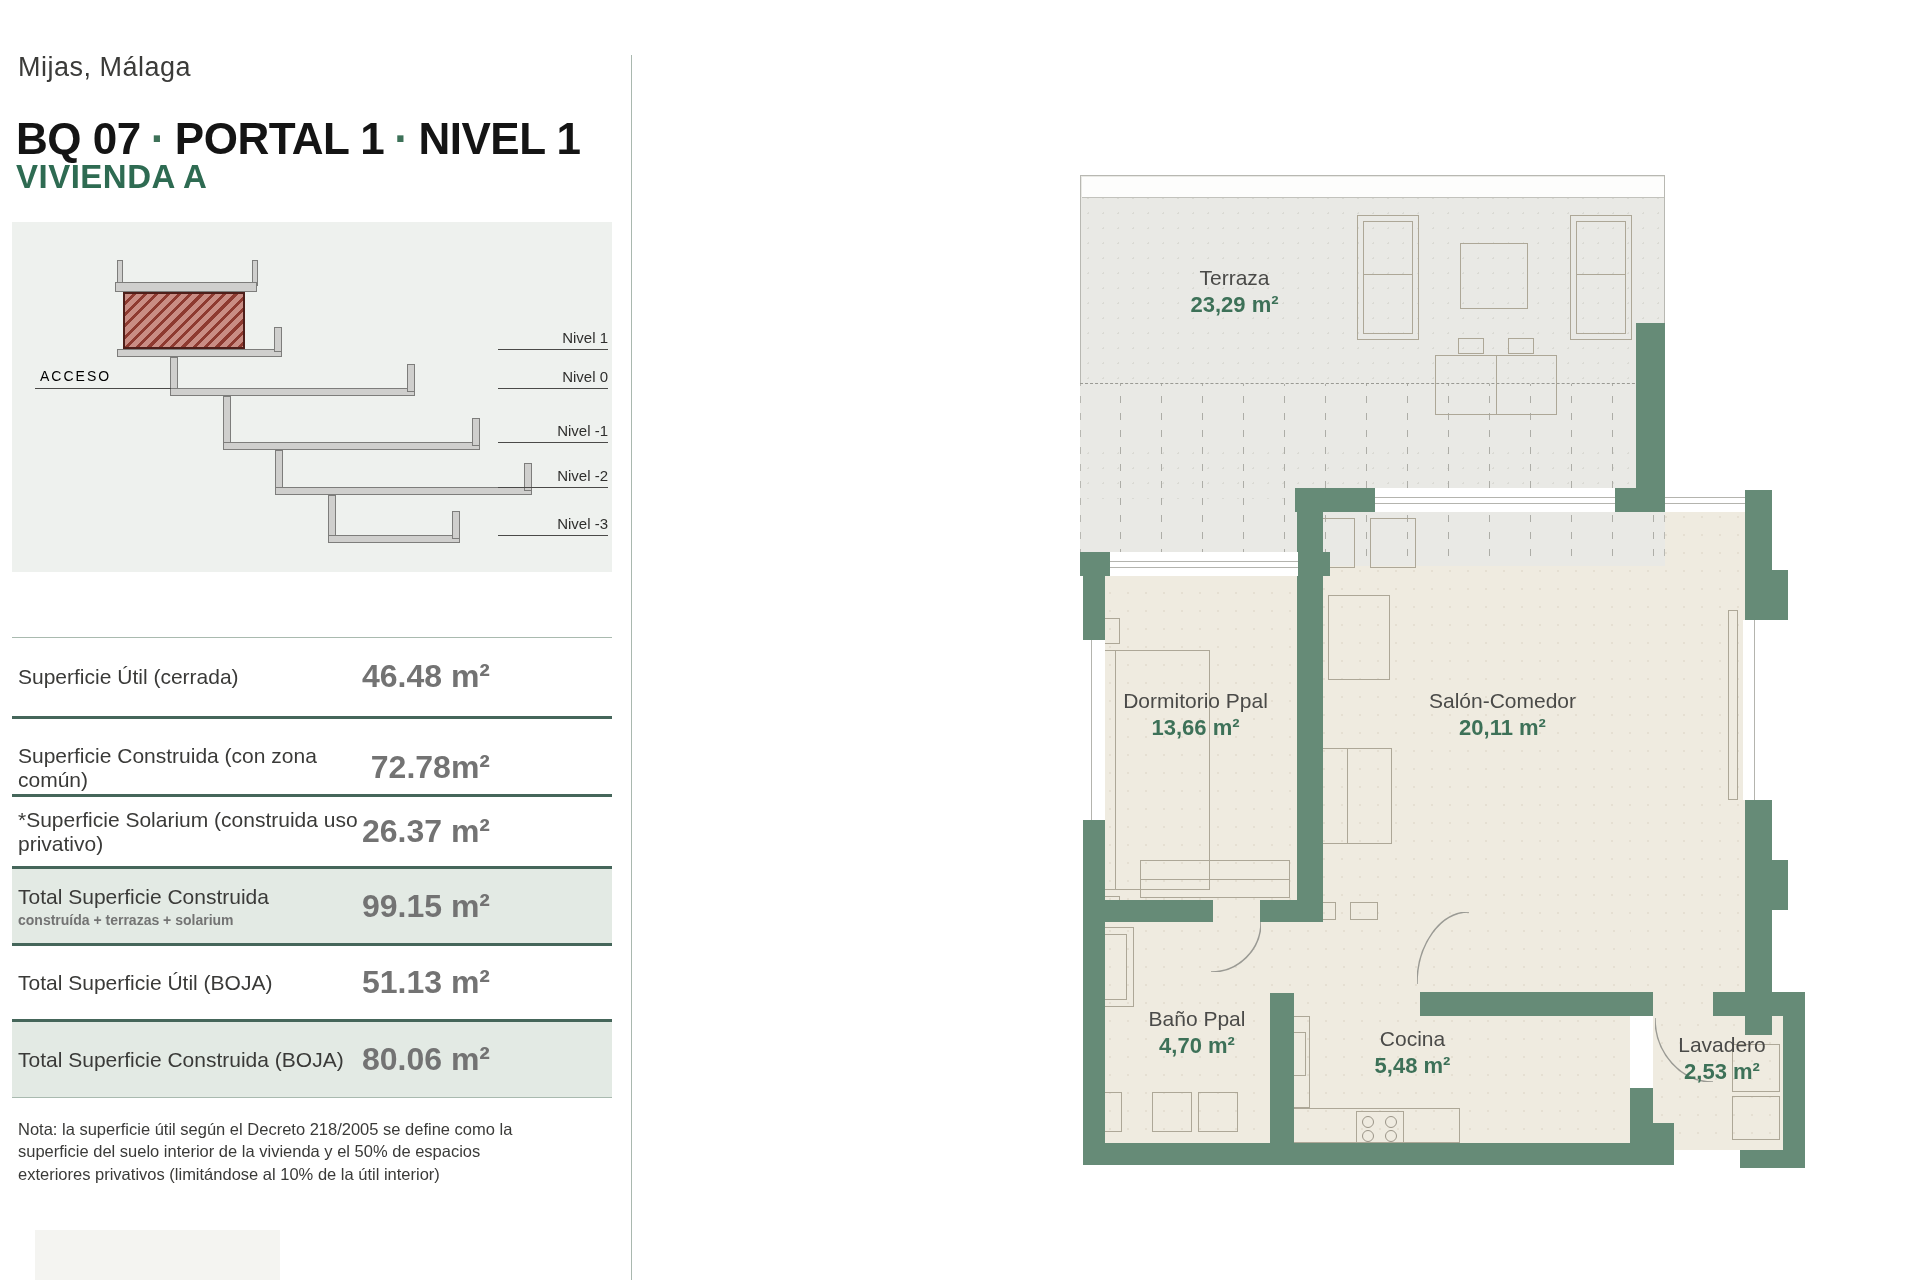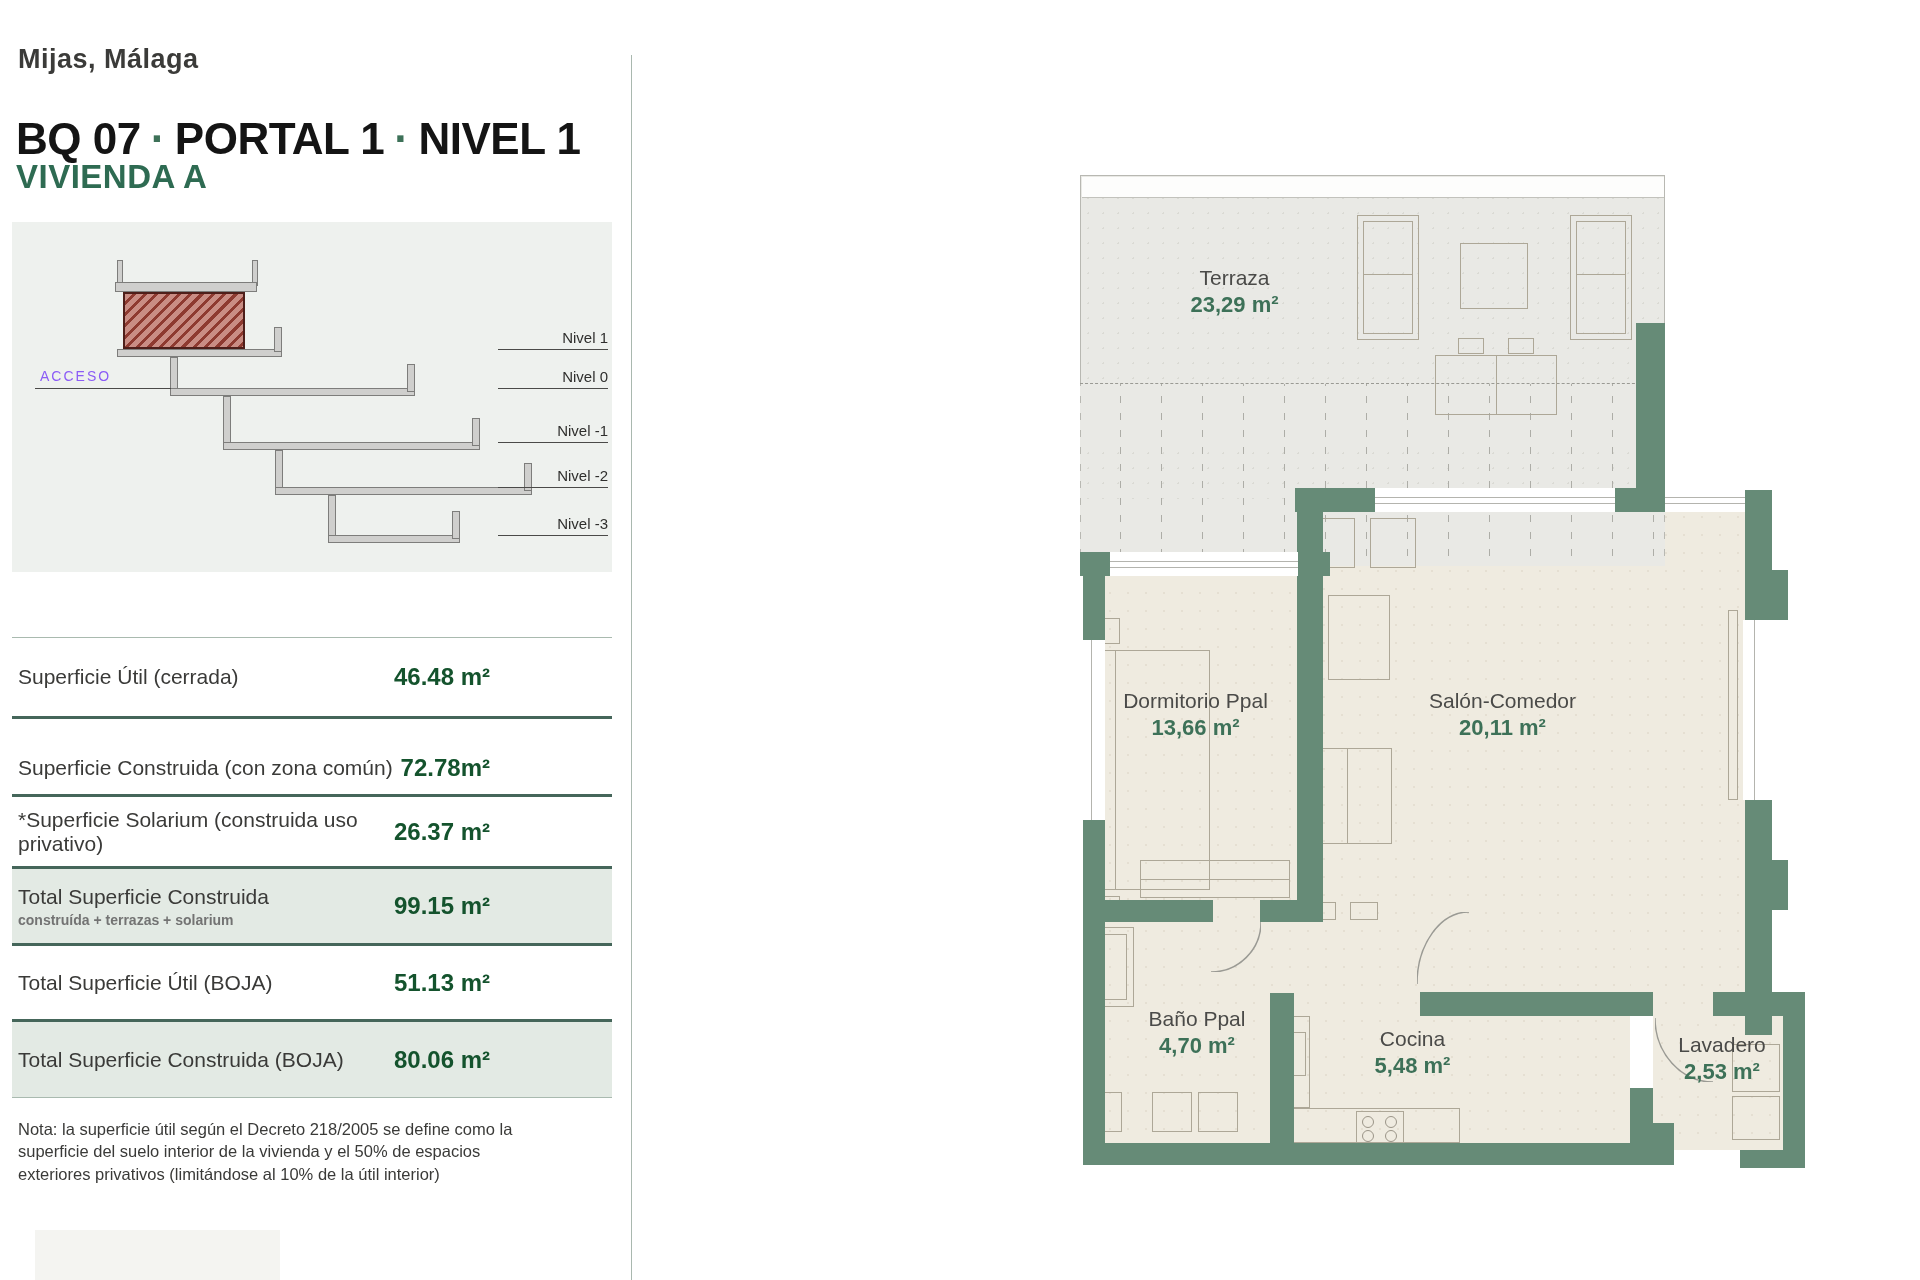--- a/index.html
+++ b/index.html
@@ -1,46 +1,46 @@
 <!DOCTYPE html>
 <html><head>
 <meta charset="utf-8">
 <style>
   html,body{margin:0;padding:0;background:#ffffff;}
   .page{position:relative;width:1920px;height:1280px;background:#fff;overflow:hidden;
         font-family:"Liberation Sans", sans-serif;color:#3a3a38;}
 
   
-  .location{position:absolute;left:18px;top:44px;font-size:27px;font-weight:700;
+  .location{position:absolute;left:18px;top:52px;font-size:27px;font-weight:400;
             letter-spacing:.5px;color:#3b3b39;}
   .main-title{position:absolute;left:16px;top:86px;font-size:44px;font-weight:800;
               letter-spacing:-.5px;color:#141414;white-space:nowrap;margin-top:28px;}
   .main-title .dot{color:#3d7158;margin:0 10px;font-weight:900;}
   .unit-title{position:absolute;left:16px;top:158px;font-size:33px;font-weight:800;
               letter-spacing:.5px;color:#2e6b52;}
 
   .v-sep{position:absolute;left:631px;top:55px;width:1px;height:1225px;background:#a9b8af;}
 
   
   .section-panel{position:absolute;left:12px;top:222px;width:600px;height:350px;background:#eef1ee;}
   .slab{position:absolute;background:#cfcfcd;border:1px solid #7d7d7b;box-sizing:border-box;}
   .hatch-box{position:absolute;left:111px;top:70px;width:122px;height:57px;box-sizing:border-box;
              border:2px solid #4e1f1a;
              background:repeating-linear-gradient(135deg,#c98d84 0 5px,#8e3a30 5px 8px);}
   .acceso-line{position:absolute;left:23px;top:166px;width:136px;height:1px;background:#4a4a48;}
-  .acceso-label{position:absolute;left:28px;top:146px;font-size:14px;letter-spacing:2px;color:#8b5cf6;}
+  .acceso-label{position:absolute;left:28px;top:146px;font-size:14px;letter-spacing:2px;color:#000000;}
   .lvl-label{position:absolute;width:110px;text-align:right;font-size:15px;color:#2f2f2d;}
   .lvl-line{position:absolute;width:110px;height:1px;background:#4a4a48;}
 
   
   .trow{position:absolute;left:12px;width:600px;display:flex;align-items:center;
         justify-content:space-between;box-sizing:border-box;padding:0 122px 0 6px;}
   .trow .tlabel{font-size:21px;color:#3a3a38;}
   .trow .tsub{font-size:14px;font-weight:700;color:#737373;margin-top:3px;}
-  .trow .tvalue{font-size:24px;font-weight:800;color:#14532d;white-space:nowrap;}
+  .trow .tvalue{font-size:32px;font-weight:800;color:#737373;white-space:nowrap;}
   .row-hl{background:#e3eae4;}
   .hline{position:absolute;left:12px;width:600px;height:1px;background:#a9baaf;}
   .thickline{position:absolute;left:12px;width:600px;height:3px;background:#45665a;}
 
   .note{position:absolute;left:18px;top:1118px;width:515px;font-size:16.5px;
         line-height:1.35;color:#3a3a38;}
   .bottom-box{position:absolute;left:35px;top:1230px;width:245px;height:50px;background:#f4f4f1;}
 
   
   .plan{position:absolute;left:1080px;top:170px;width:730px;height:1020px;}

